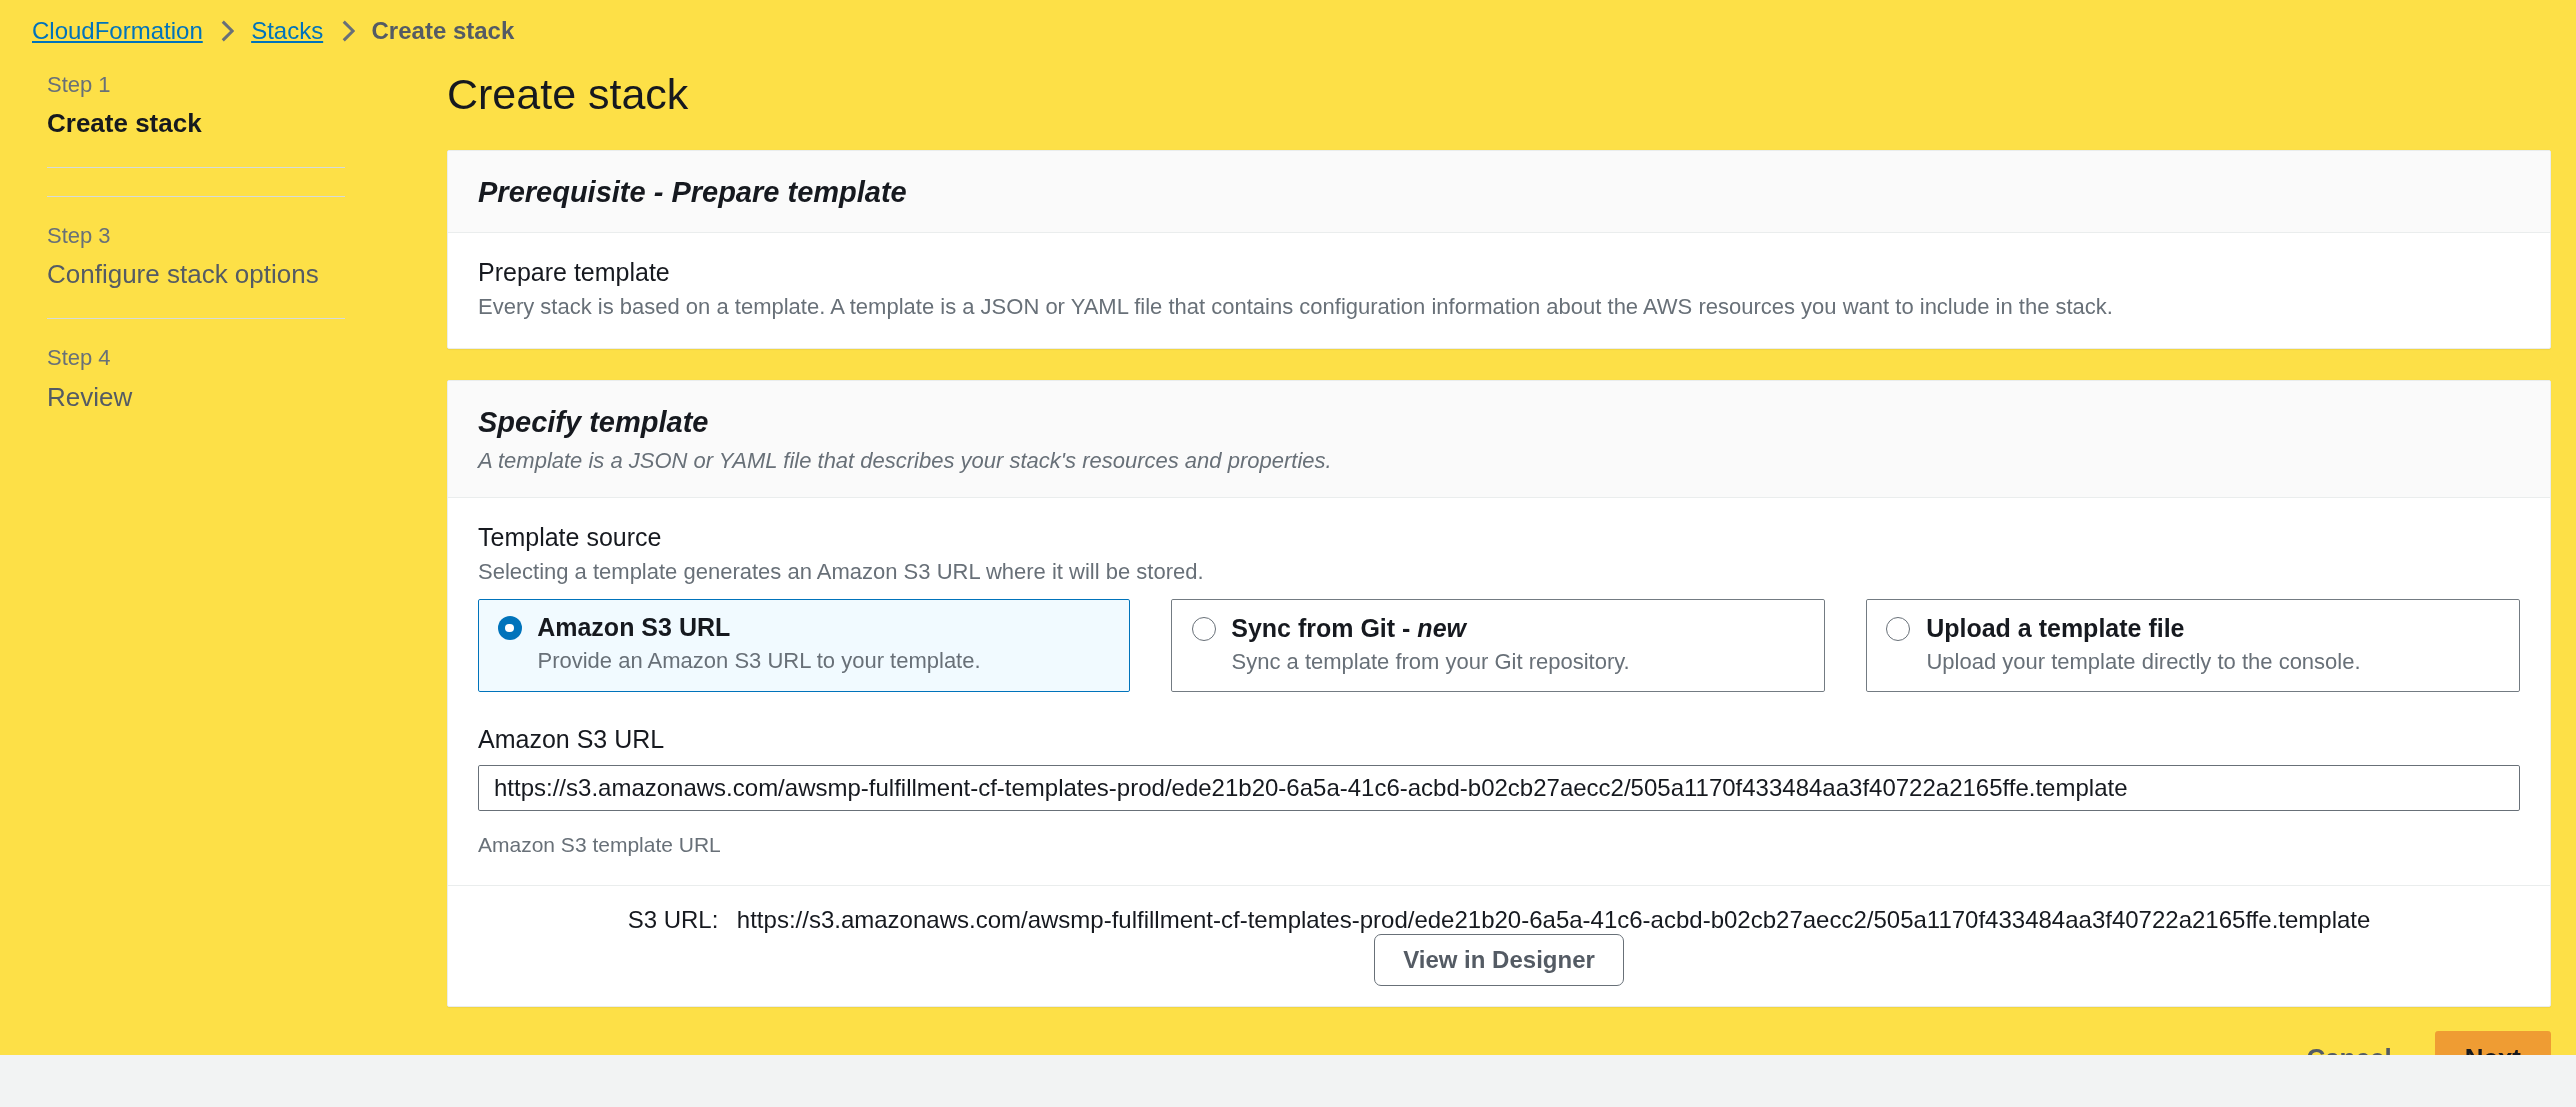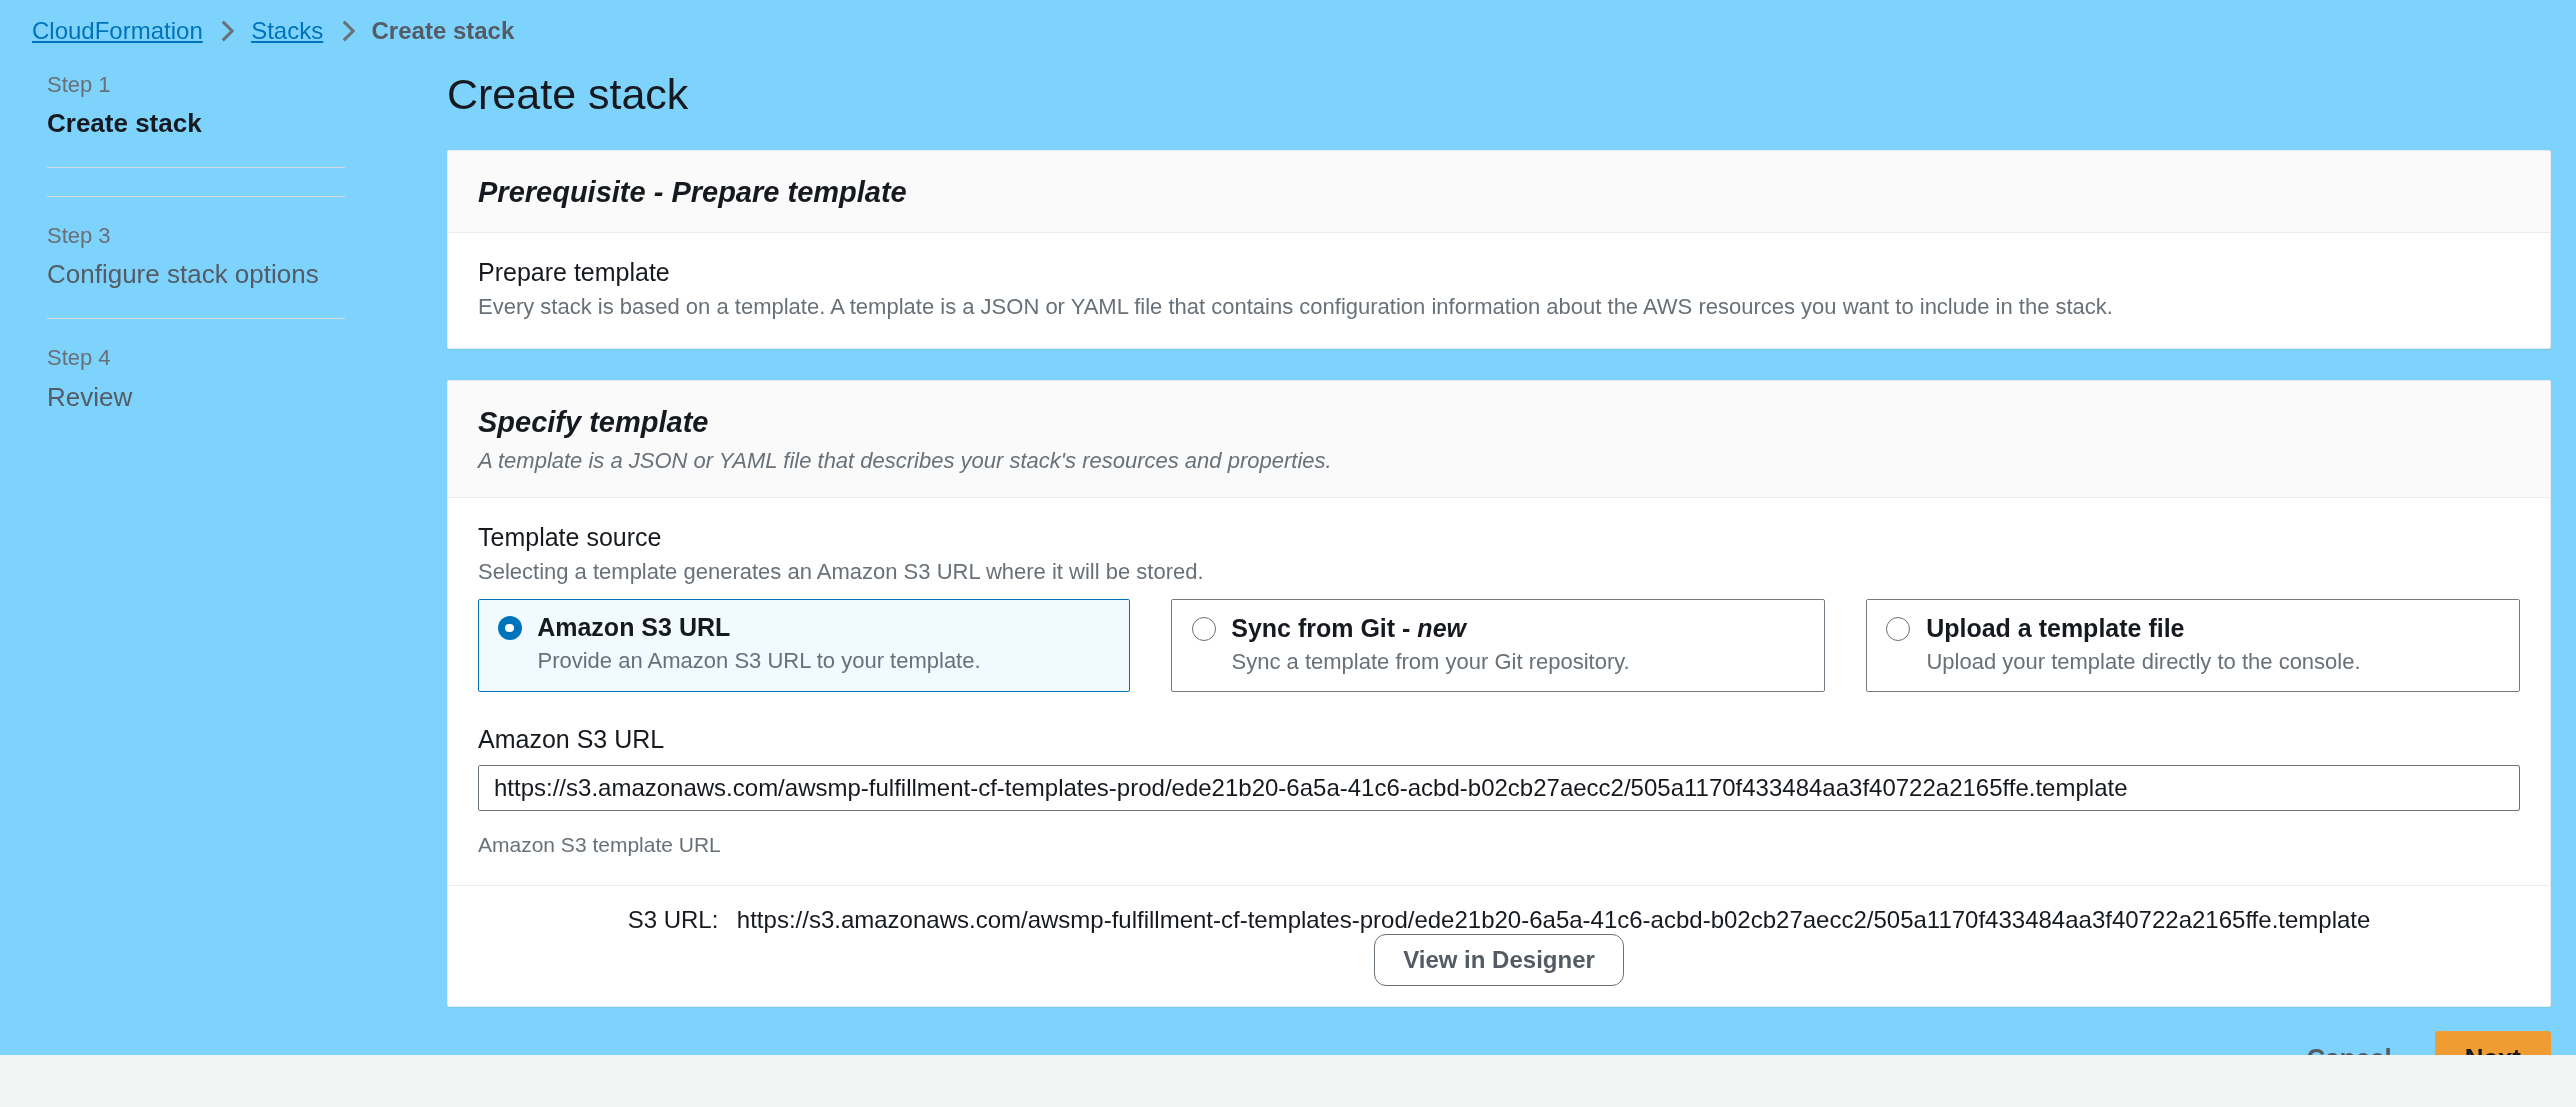--- a/index.html
+++ b/index.html
@@ -3,21 +3,21 @@
 <meta charset="utf-8">
 <title>Create stack</title>
 <style>
   * { margin:0; padding:0; box-sizing:border-box; }
   html,body { background:#f2f3f3; }
   body {
     font-family:"Liberation Sans", sans-serif;
     color:#16191f;
     -webkit-font-smoothing:antialiased;
   }
-  .page { position:relative; width:2576px; height:1055px; background:#7dd3fc; overflow:hidden; }
+  .page { position:relative; width:2576px; height:1055px; background:#fde047; overflow:hidden; }
 
   
   .breadcrumb { position:absolute; left:32px; top:16.7px; display:flex; align-items:center; gap:16.7px; font-size:24px; }
   .crumb-link { color:#0073bb; text-decoration:underline; cursor:pointer; }
   .crumb-current { color:#545b64; font-weight:700; }
   .crumb-sep { display:flex; align-items:center; }
 
   
   .sidebar { position:absolute; left:47px; top:72px; width:298px; }
   .step-label { font-size:22px; color:#687078; margin-bottom:10.2px; }
@@ -52,21 +52,21 @@
   .radio.sel::after { content:''; position:absolute; left:50%; top:50%; width:8.3px; height:8.3px; margin:-4.2px 0 0 -4.2px; background:#fff; border-radius:50%; }
 
   .url-label { margin-top:33px; }
   .url-input { display:block; margin-top:11px; width:100%; height:46px; border:0.9px solid #687078; border-radius:1.9px; padding:0 15px; font-size:24px; color:#16191f; font-family:inherit; background:#fff; }
   .helper { margin-top:22px; font-size:21px; color:#687078; }
 
   .panel-footer { border-top:0.9px solid #eaeded; padding:20.4px 30px; display:flex; align-items:center;flex-direction:column; }
   .s3-row { display:flex; align-items:center; gap:18.5px; font-size:24px; min-width:0; }
   .s3-url-value { white-space:nowrap; overflow:hidden; text-overflow:ellipsis; }
   .footer-spacer { flex:1; min-width:18.5px; }
-  .btn-secondary { flex:none; background:#fff; border:0.9px solid #687078; border-radius:12px; color:#545b64; font-weight:700; font-size:24px; padding:11px 28px; cursor:pointer; font-family:inherit; }
+  .btn-secondary { flex:none; background:#fff; border:0.9px solid #687078; border-radius:7px; color:#545b64; font-weight:700; font-size:24px; padding:11px 28px; cursor:pointer; font-family:inherit; }
 
   .actions { margin-top:24px; display:flex; justify-content:flex-end; align-items:center; gap:43px; }
   .btn-link { color:#545b64; font-weight:700; font-size:26px; background:none; border:none; cursor:pointer; font-family:inherit; }
   .btn-primary { background:#ef9c33; border:0.9px solid #ef9c33; border-radius:2.8px; color:#16191f; font-weight:700; font-size:26px; padding:10.2px 29px; cursor:pointer; font-family:inherit; }
 </style>
 </head>
 <body>
 
 <div class="page">
 

